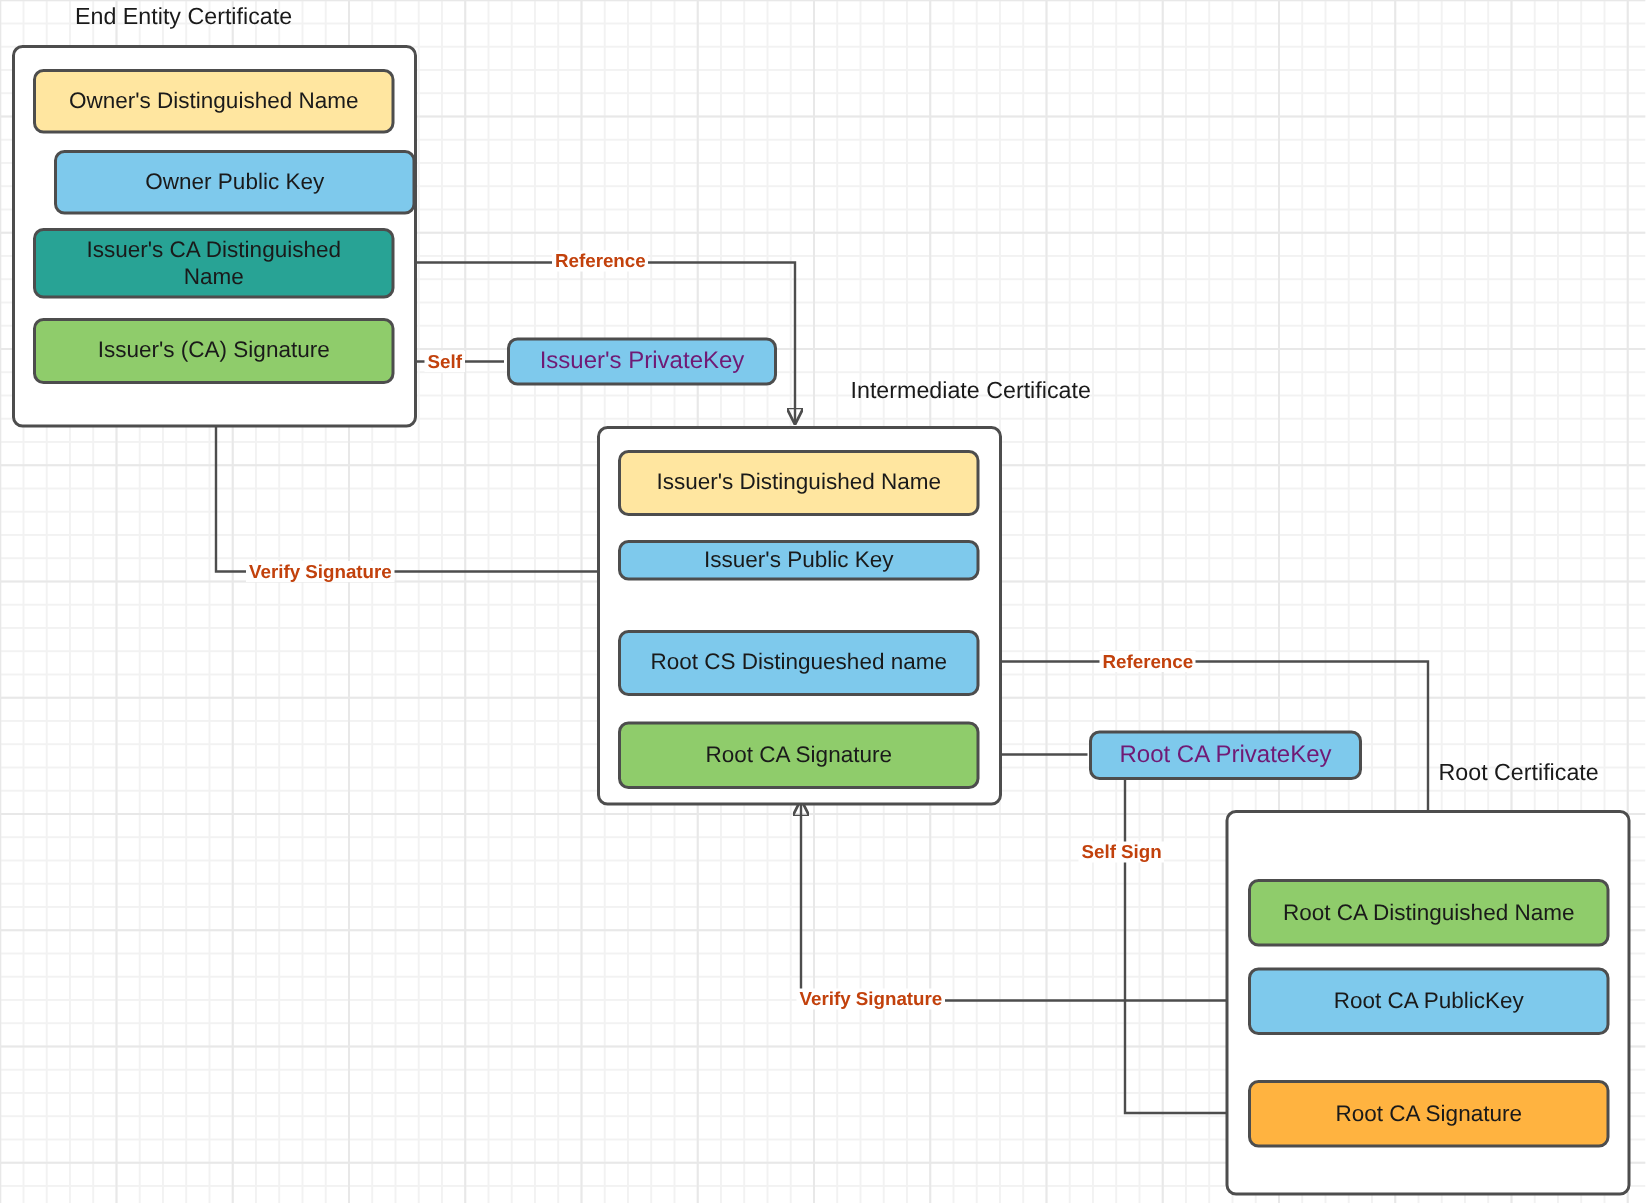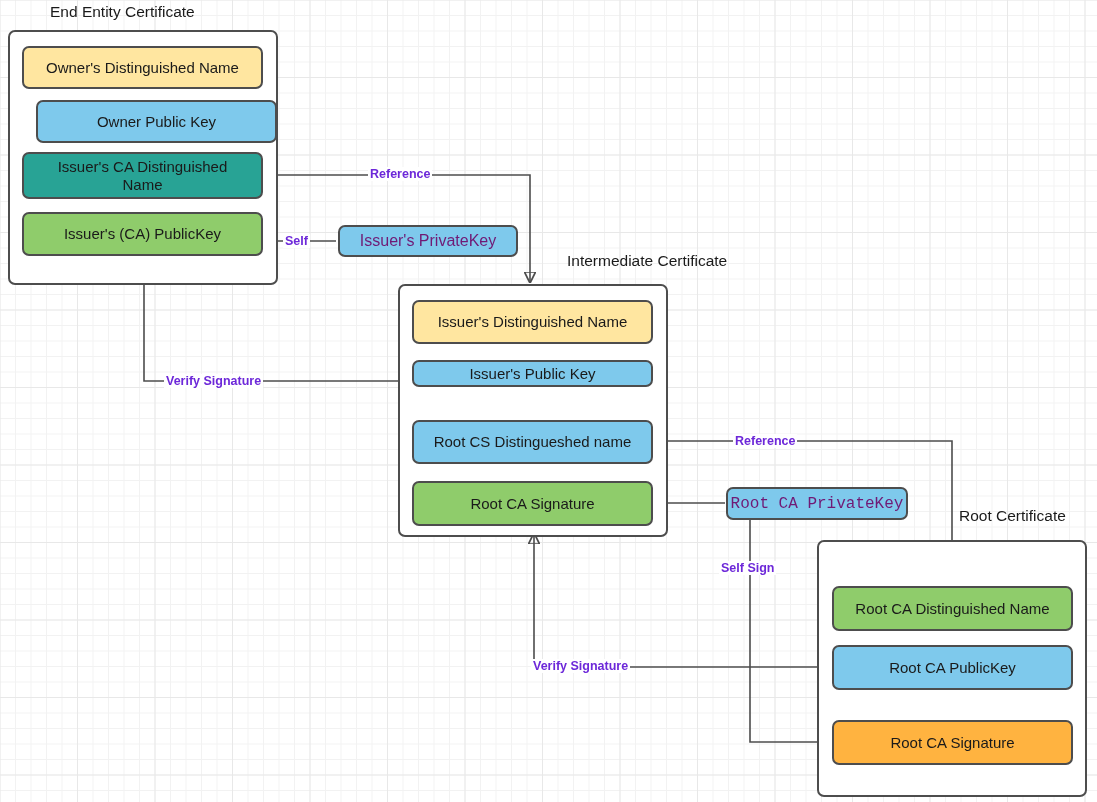--- a/index.html
+++ b/index.html
@@ -82,21 +82,21 @@
     color: #1a1a1a;
     font-size: 15.5px;
     white-space: nowrap;
   }
 
   
   .edge-label {
     position: absolute;
     font-size: 12.5px;
     font-weight: bold;
-    color: #6d28d9;
+    color: #c2410c;
     background: #ffffff;
     padding: 0 2px;
     white-space: nowrap;
   }
 
   svg.links {
     position: absolute;
     left: 0;
     top: 0;
     width: 1097px;
@@ -143,35 +143,35 @@
 
   <div class="cert-box" style="left:8px; top:30px; width:270px; height:255px;"></div>
 
   <div class="field f-yellow" style="left:22px; top:46px; width:241px; height:43px;">Owner's Distinguished Name</div>
 
   <div class="field f-blue" style="left:22px; top:100px; width:241px; height:43px;margin-left:14px;">Owner Public  Key</div>
 
   <div class="field f-teal" style="left:22px; top:152px; width:241px; height:47px;">Issuer's CA Distinguished
 Name</div>
 
-  <div class="field f-green" style="left:22px; top:212px; width:241px; height:44px;">Issuer's (CA) PublicKey</div>
+  <div class="field f-green" style="left:22px; top:212px; width:241px; height:44px;">Issuer's (CA) Signature</div>
 
   <div class="keybox" style="left:338px; top:225px; width:180px; height:32px;">Issuer's PrivateKey</div>
 
   <div class="cert-box" style="left:398px; top:284px; width:270px; height:253px;"></div>
 
   <div class="field f-yellow" style="left:412px; top:300px; width:241px; height:44px;">Issuer's Distinguished Name</div>
 
   <div class="field f-blue" style="left:412px; top:360px; width:241px; height:27px;">Issuer's Public  Key</div>
 
   <div class="field f-blue" style="left:412px; top:420px; width:241px; height:44px;">Root CS Distingueshed name</div>
 
   <div class="field f-green" style="left:412px; top:481px; width:241px; height:45px;">Root CA Signature</div>
 
-  <div class="keybox" style="left:726px; top:487px; width:182px; height:33px;font-family:Liberation Mono, monospace;">Root CA PrivateKey</div>
+  <div class="keybox" style="left:726px; top:487px; width:182px; height:33px;">Root CA PrivateKey</div>
 
   <div class="cert-box" style="left:817px; top:540px; width:270px; height:257px;"></div>
 
   <div class="field f-green" style="left:832px; top:586px; width:241px; height:45px;">Root CA Distinguished Name</div>
 
   <div class="field f-blue" style="left:832px; top:645px; width:241px; height:45px;">Root CA PublicKey</div>
 
   <div class="field f-orange" style="left:832px; top:720px; width:241px; height:45px;">Root CA Signature</div>
 
   <div class="edge-label" style="left:368px; top:167px;">Reference</div>

